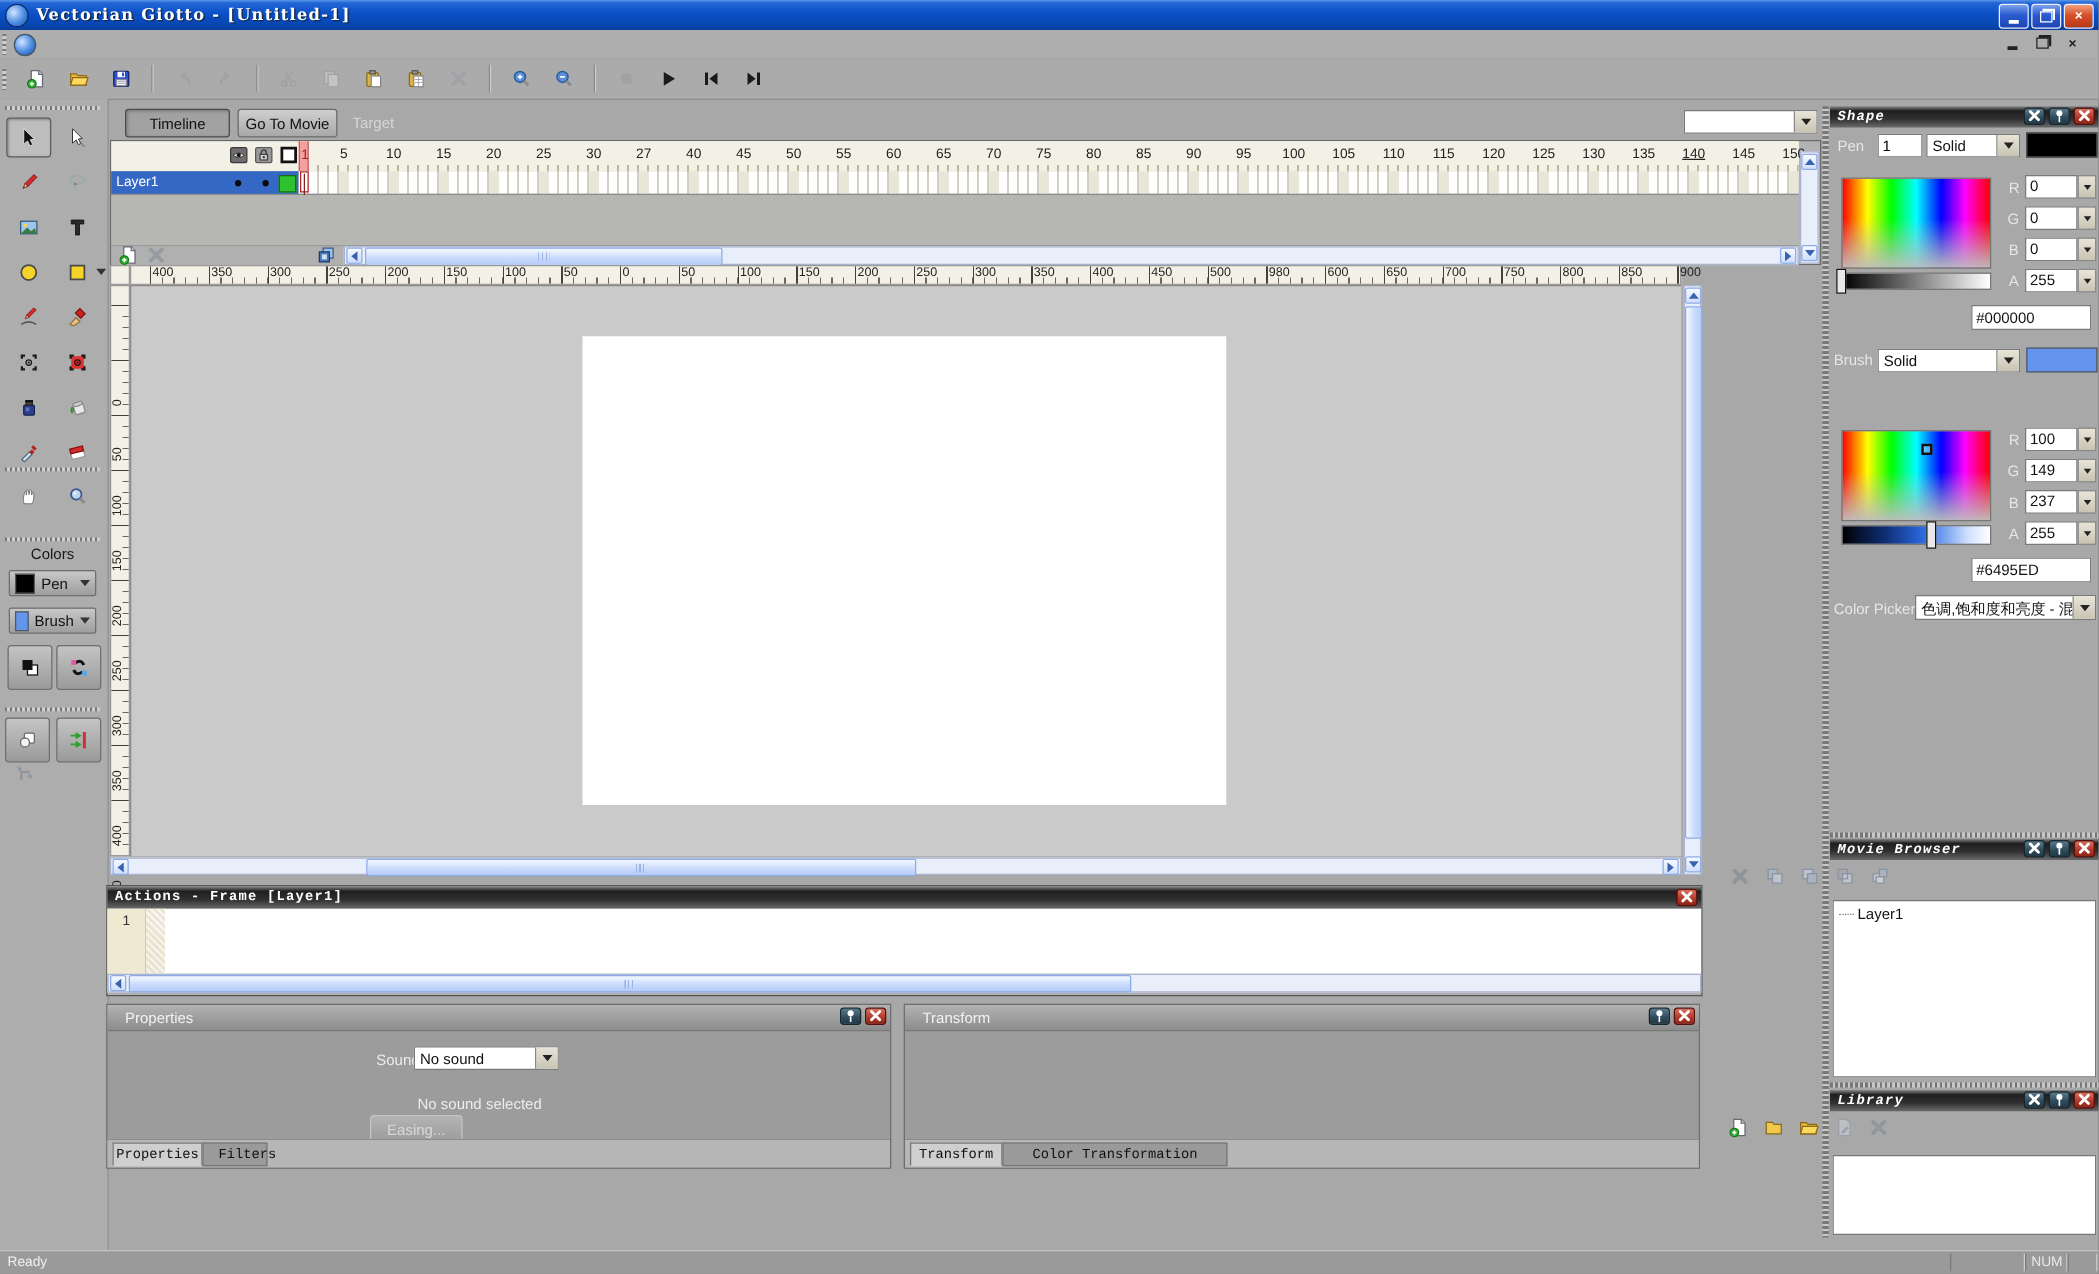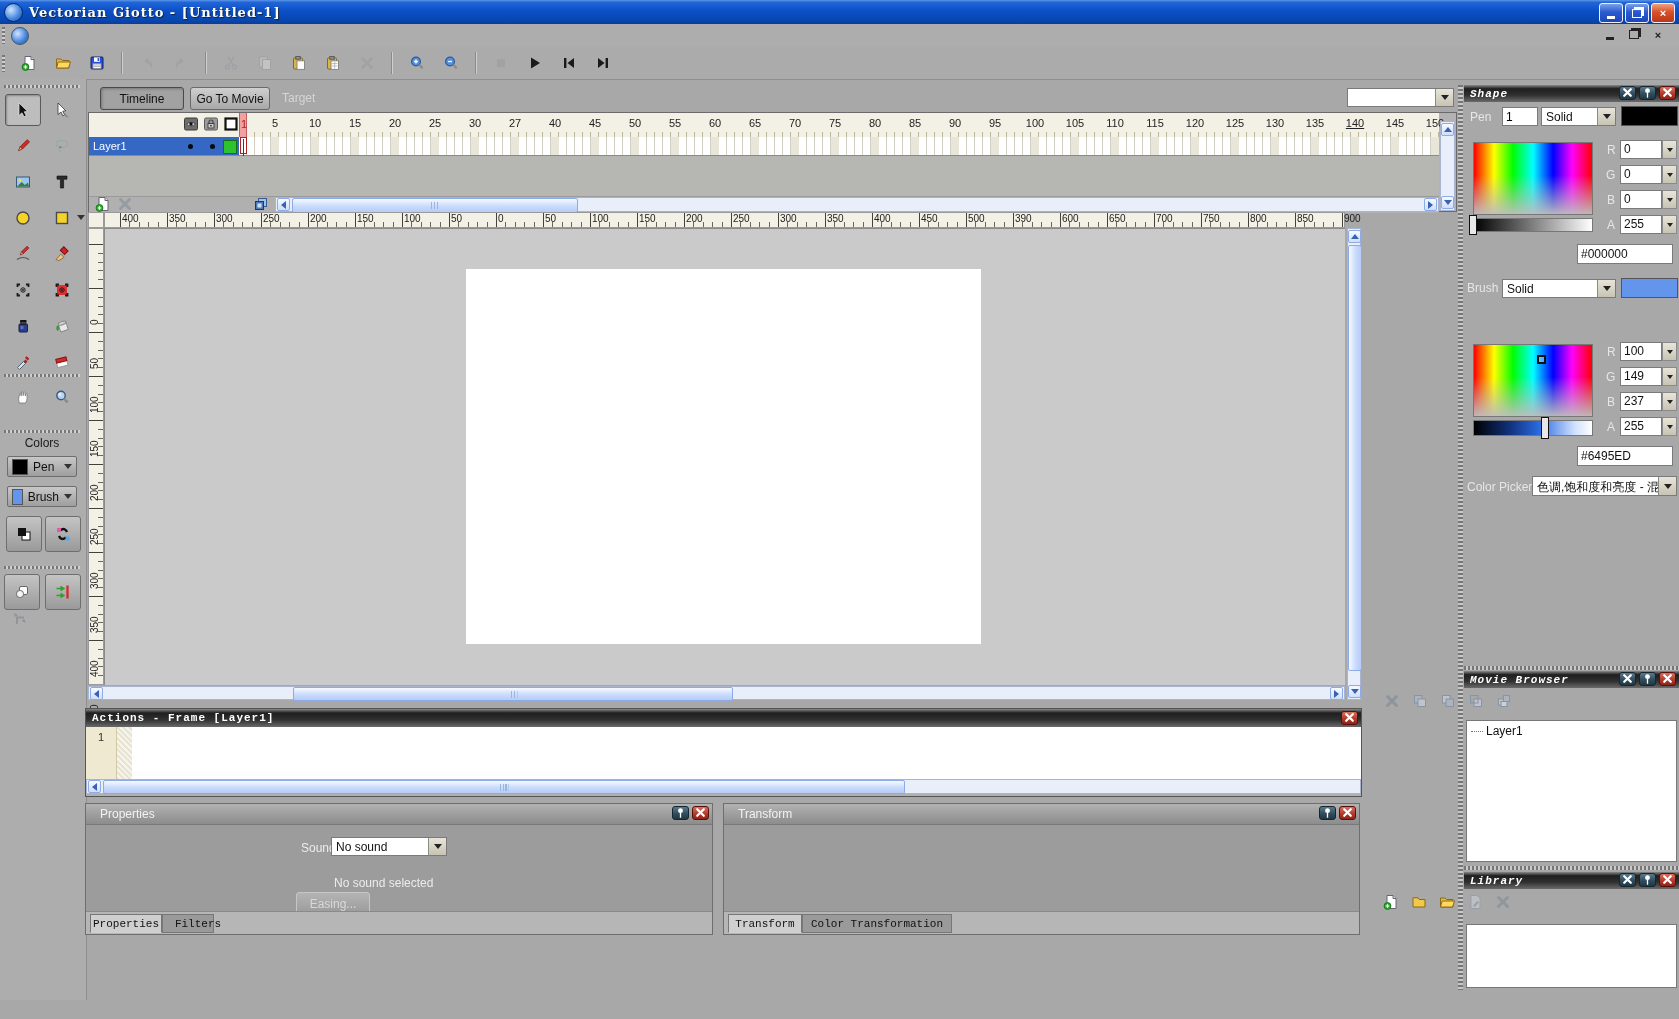--- a/index.html
+++ b/index.html
@@ -643,21 +643,21 @@
         <span class="hrl" style="left: 440px;">50</span>
         <span class="hrl" style="left: 487px;">100</span>
         <span class="hrl" style="left: 534px;">150</span>
         <span class="hrl" style="left: 581px;">200</span>
         <span class="hrl" style="left: 628px;">250</span>
         <span class="hrl" style="left: 675px;">300</span>
         <span class="hrl" style="left: 722px;">350</span>
         <span class="hrl" style="left: 769px;">400</span>
         <span class="hrl" style="left: 816px;">450</span>
         <span class="hrl" style="left: 863px;">500</span>
-        <span class="hrl" style="left: 910px;">390</span>
+        <span class="hrl" style="left: 910px;">980</span>
         <span class="hrl" style="left: 957px;">600</span>
         <span class="hrl" style="left: 1004px;">650</span>
         <span class="hrl" style="left: 1051px;">700</span>
         <span class="hrl" style="left: 1098px;">750</span>
         <span class="hrl" style="left: 1145px;">800</span>
         <span class="hrl" style="left: 1192px;">850</span>
         <span class="hrl" style="left: 1239px;">900</span>
       </div>
     <div class="vruler" id="vruler">
         <span class="vrl" style="top: 52px;">0</span>
@@ -767,21 +767,21 @@
           </div>
         <div class="hdr-btn red" id="ic-tx">
             <svg xmlns="http://www.w3.org/2000/svg" width="16" height="16" viewBox="0 0 16 16">
               <path d="M4.5 4 L11.5 11 M11.5 4 L4.5 11" stroke="#fff" stroke-width="2.4" stroke-linecap="round"></path>
             </svg>
           </div>
       </div>
     </div>
     <div class="tabs-strip">
       <div class="tab active" style="left:4px;width:74px;">Transform</div>
-      <div class="tab inactive" style="left:78px;width:150px;">Color Transformation</div>
+      <div class="tab inactive" style="left:78px;width:180px;">Color Transformation</div>
     </div>
   </div>
 
   <div class="rgrip-v"></div>
 
   <div class="rpanel-hdr" style="top:85px;">
     <div class="hdr-dark">
       <span>Shape</span>
       <div class="hdr-btns" style="top:1px;">
         <div class="hdr-btn slate" id="ic-sx1">
@@ -980,14 +980,22 @@
       <span style="opacity: 0.55;"><svg xmlns="http://www.w3.org/2000/svg" width="16" height="16" viewBox="0 0 16 16">
           <path d="M4 1.5 H10 L13 4.5 V14.5 H4 Z" fill="#cfd4da" stroke="#8d99ad"></path>
           <path d="M6 11.5 L10.5 7 L12 8.5 L7.5 13 Z" fill="#8d99ad"></path>
         </svg></span>
       <span style="opacity: 0.55;"><svg xmlns="http://www.w3.org/2000/svg" width="16" height="16" viewBox="0 0 16 16">
           <path d="M3.5 3.5 L12.5 12.5 M12.5 3.5 L3.5 12.5" stroke="#7e8894" stroke-width="3" stroke-linecap="round"></path>
         </svg></span>
     </div>
   <div class="white-area" style="left:1466px;top:924px;width:211px;height:64px;"></div>
 
+  <div class="statusbar">
+    <span style="position:absolute;left:6px;top:3px;">Ready</span>
+    <div class="sb-pane" style="left:1560px;width:58px;"></div>
+    <div class="sb-pane" style="left:1620px;width:32px;">
+      <span style="position:absolute;left:4px;top:1px;color:#e8e8e8;">NUM</span>
+    </div>
+    <div class="sb-pane" style="left:1654px;width:22px;"></div>
+  </div>
 
 </div>
 
 </body></html>

